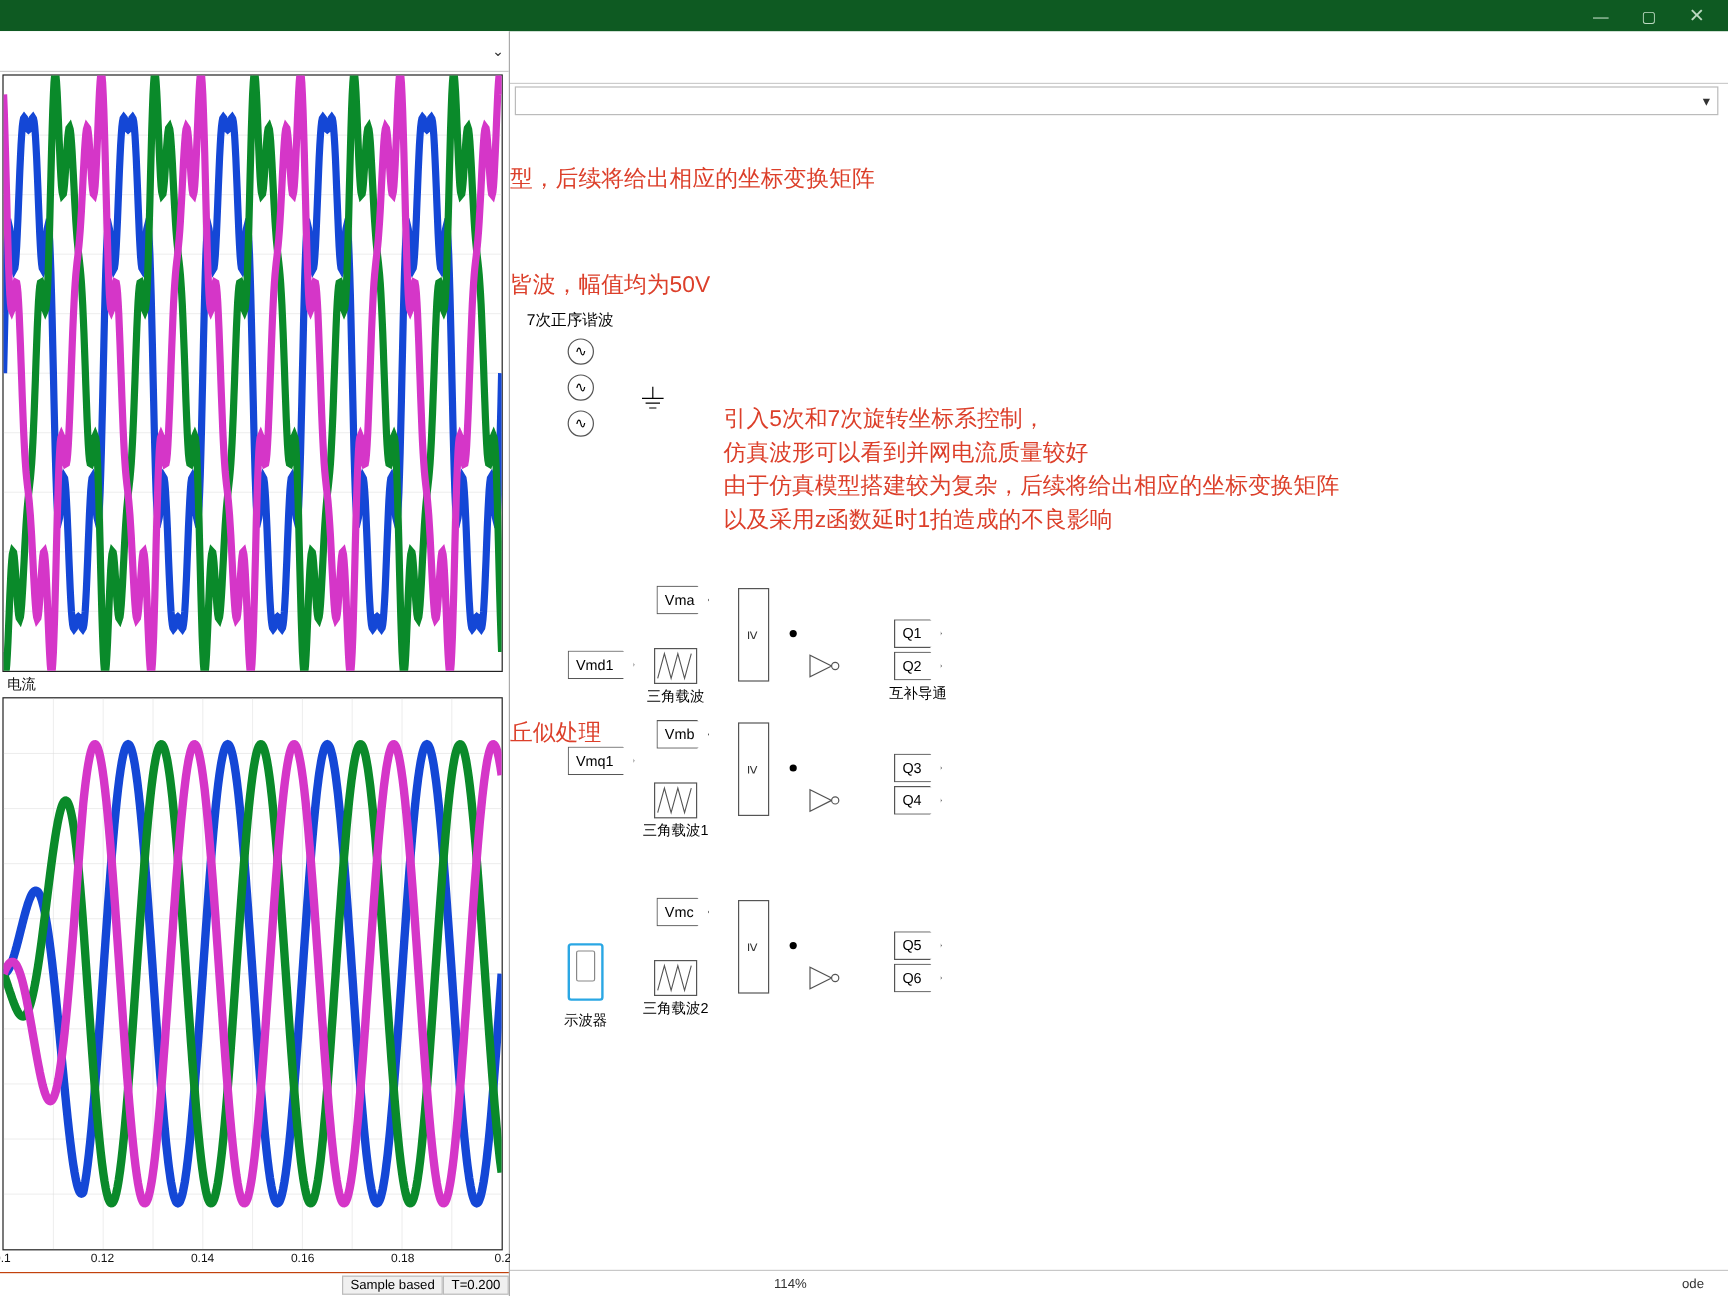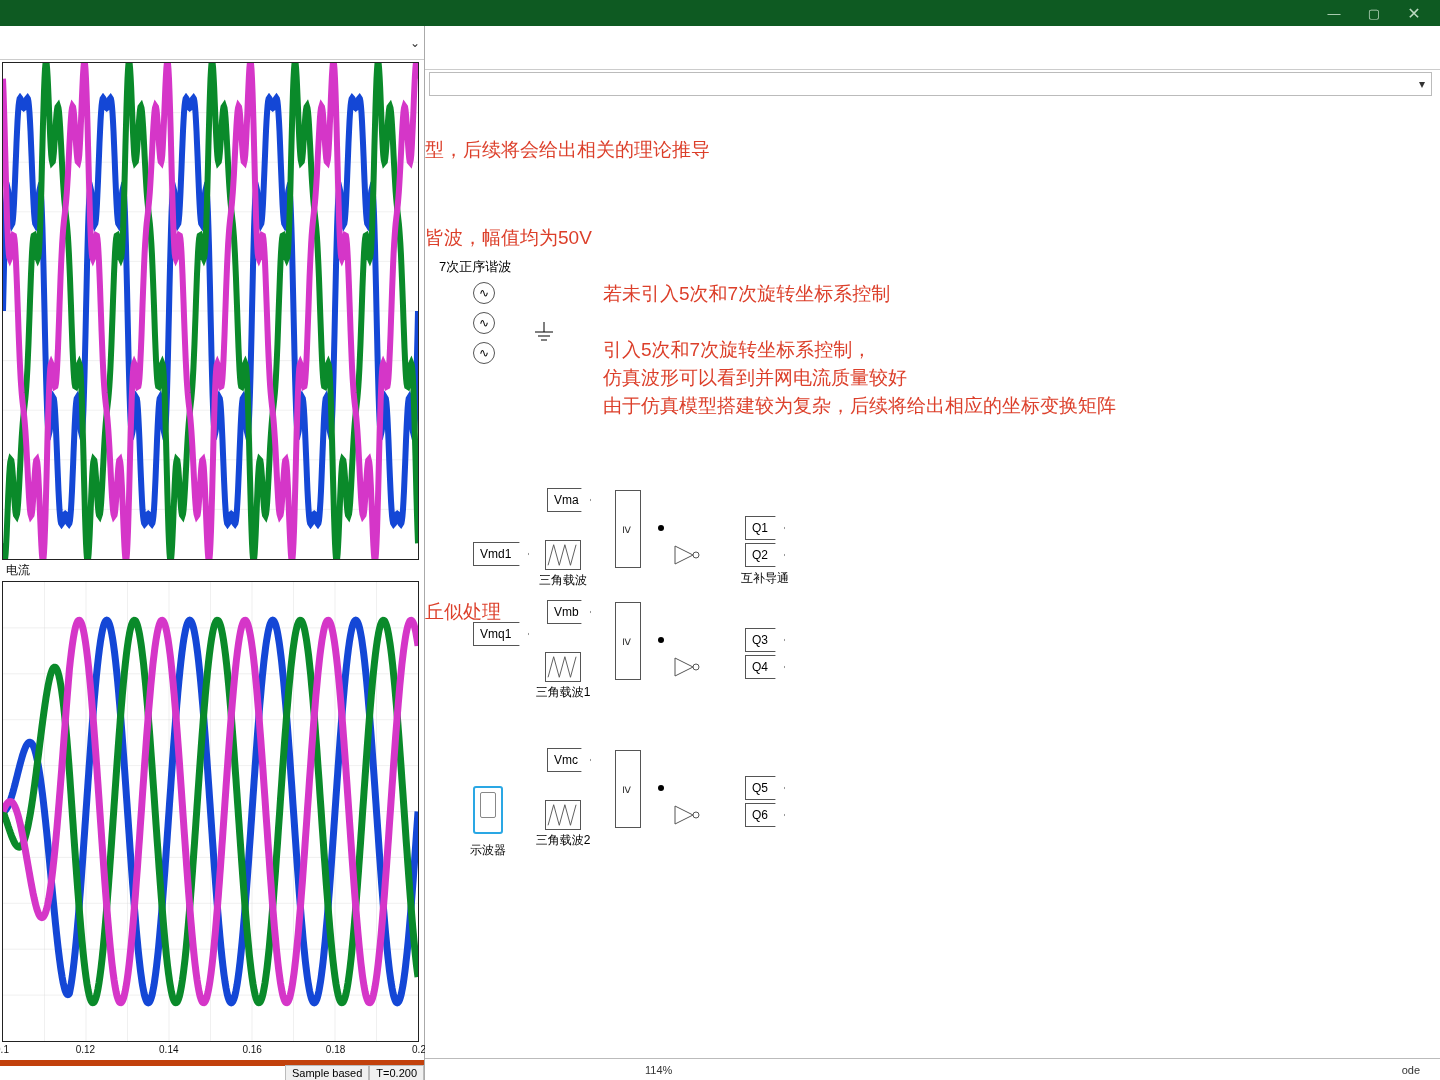--- a/index.html
+++ b/index.html
@@ -16,21 +16,21 @@
   .scope-toolbar { height: 34px; border-bottom: 1px solid #ccc; position: relative; }
   .scope-toolbar .dd { position: absolute; right: 4px; top: 10px; font-size: 12px; color: #333; }
   .scope-plots { flex: 1; display: flex; flex-direction: column; padding: 0 3px 0 0; }
   .plot-cell { flex: 1; min-height: 0; display: flex; flex-direction: column; padding: 2px 2px 0 2px; }
   .plot-title-row { font-size: 12px; color: #111; padding: 0 2px 2px 4px; display: flex; justify-content: space-between; align-items: center; }
   .plot-title-row .legend-toggle { border: 1px solid #999; width: 14px; height: 14px; display: flex; align-items: center; justify-content: center; font-size: 9px; }
   .plot-box { flex: 1; border: 1px solid #222; background: #fff; position: relative; }
   .plot-box svg { width: 100%; height: 100%; display: block; }
   .x-ticks { height: 18px; position: relative; font-size: 10px; color: #111; }
   .x-ticks span { position: absolute; top: 2px; transform: translateX(-50%); }
-  .scope-status { height: 20px; border-top: 6px solid #c2410c; display: flex; justify-content: flex-end; align-items: center; gap: 0; font-size: 11px; }
+  .scope-status { height: 20px; border-top: 1px solid #c2410c; display: flex; justify-content: flex-end; align-items: center; gap: 0; font-size: 11px; }
   .scope-status .cell { border: 1px solid #bbb; padding: 1px 6px; background: #f0f0f0; }
 
   
   .sim-pane { flex: 1; height: 100%; display: flex; flex-direction: column; }
   .sim-header-strip { height: 44px; border-bottom: 1px solid #ccc; }
   .sim-breadcrumb { height: 24px; border: 1px solid #bbb; margin: 2px 8px 4px 4px; display: flex; align-items: center; justify-content: flex-end; padding-right: 6px; }
   .sim-breadcrumb .caret { color: #333; font-size: 12px; }
   .sim-canvas { flex: 1; position: relative; overflow: hidden; background: #fff; }
   .sim-status { height: 22px; border-top: 1px solid #bbb; display: flex; align-items: center; justify-content: space-between; padding: 0 20px 0 220px; font-size: 11px; color: #333; }
 
@@ -160,27 +160,27 @@
   </div>
 
   <div class="sim-pane">
     <div class="sim-header-strip"></div>
     <div class="sim-breadcrumb">
       <span class="caret">▾</span>
     </div>
 
     <div class="sim-canvas">
 
-      <div class="ann" style="left:0px; top:36px;">型，后续将会给出相关的理论推导</div>
+      <div class="ann" style="left:0px; top:36px;">型，后续将给出相应的坐标变换矩阵</div>
       <div class="ann" style="left:0px; top:124px;">皆波，幅值均为50V</div>
       <div style="position:absolute; left:14px; top:158px; font-size:13px; color:#000;">7次正序谐波</div>
-      <div class="ann" style="left:178px; top:180px;">若未引入5次和7次旋转坐标系控制</div>
       <div class="ann" style="left:178px; top:236px;">引入5次和7次旋转坐标系控制，</div>
       <div class="ann" style="left:178px; top:292px;">由于仿真模型搭建较为复杂，后续将给出相应的坐标变换矩阵</div>
       <div class="ann" style="left:178px; top:264px;">仿真波形可以看到并网电流质量较好</div>
+      <div class="ann" style="left:178px; top:320px;">以及采用z函数延时1拍造成的不良影响</div>
       <div class="ann" style="left:0px; top:498px;">丘似处理</div>
 
       <div class="acsrc" style="left:48px; top:182px;">∿</div>
       <div class="acsrc" style="left:48px; top:212px;">∿</div>
       <div class="acsrc" style="left:48px; top:242px;">∿</div>
       <div class="gnd" style="left:108px; top:222px;">
         <svg viewBox="0 0 22 24">
             <line x1="11" y1="0" x2="11" y2="10" stroke="#000"></line>
             <line x1="2" y1="10" x2="20" y2="10" stroke="#000"></line>
             <line x1="5" y1="14" x2="17" y2="14" stroke="#000"></line>

